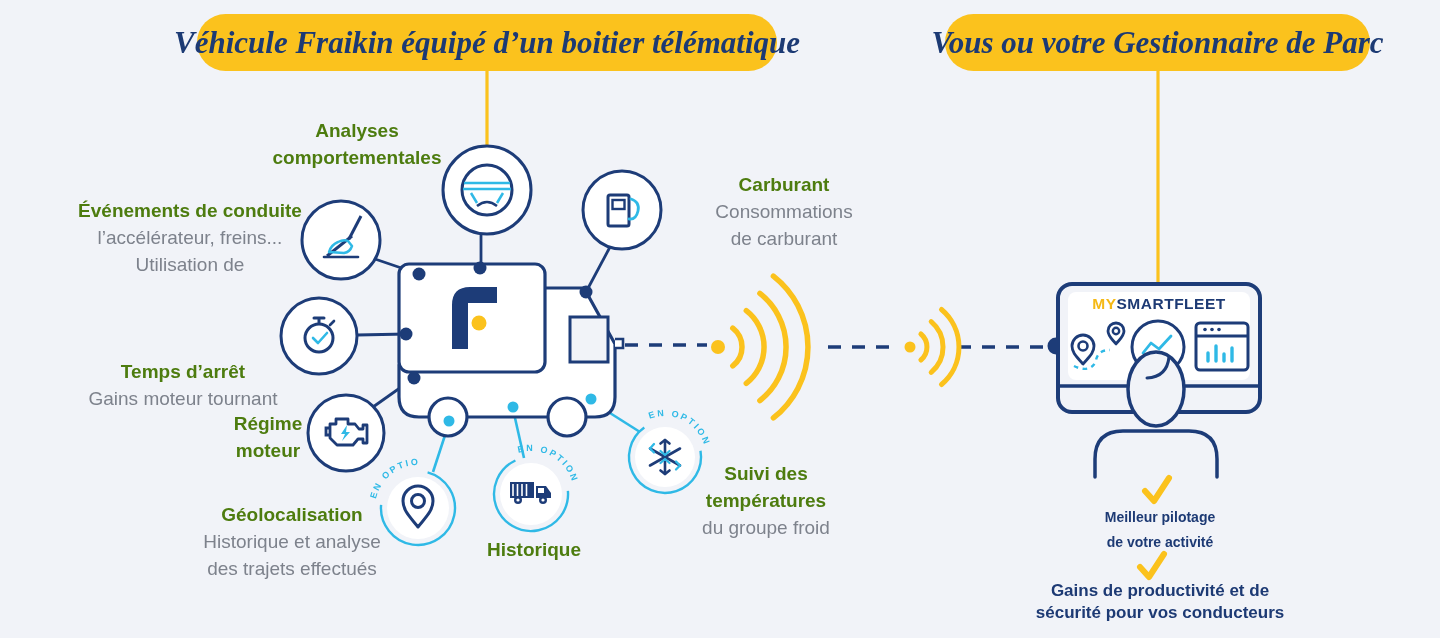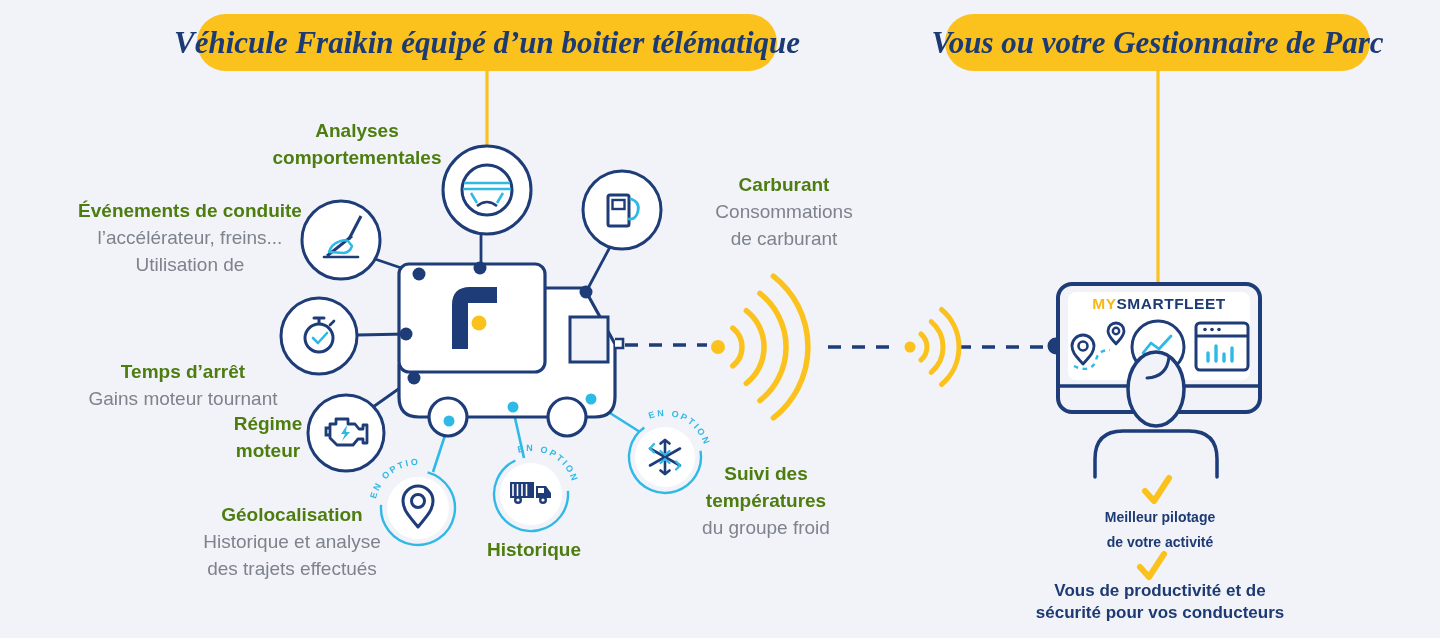--- a/index.html
+++ b/index.html
@@ -304,17 +304,17 @@
 
   <div class="brand">
     <span class="my">MY</span><span class="rest">SMARTFLEET</span>
   </div>
 
   <div class="lbl benefit1" style="left:1160px;top:530px;">
     <div>Meilleur pilotage</div>
     <div>de votre activité</div>
   </div>
   <div class="lbl benefit2" style="left:1160px;top:602px;">
-    <div>Vous de productivité et de</div>
+    <div>Gains de productivité et de</div>
     <div>sécurité pour vos conducteurs</div>
   </div>
 
 </div>
 
 </body></html>

